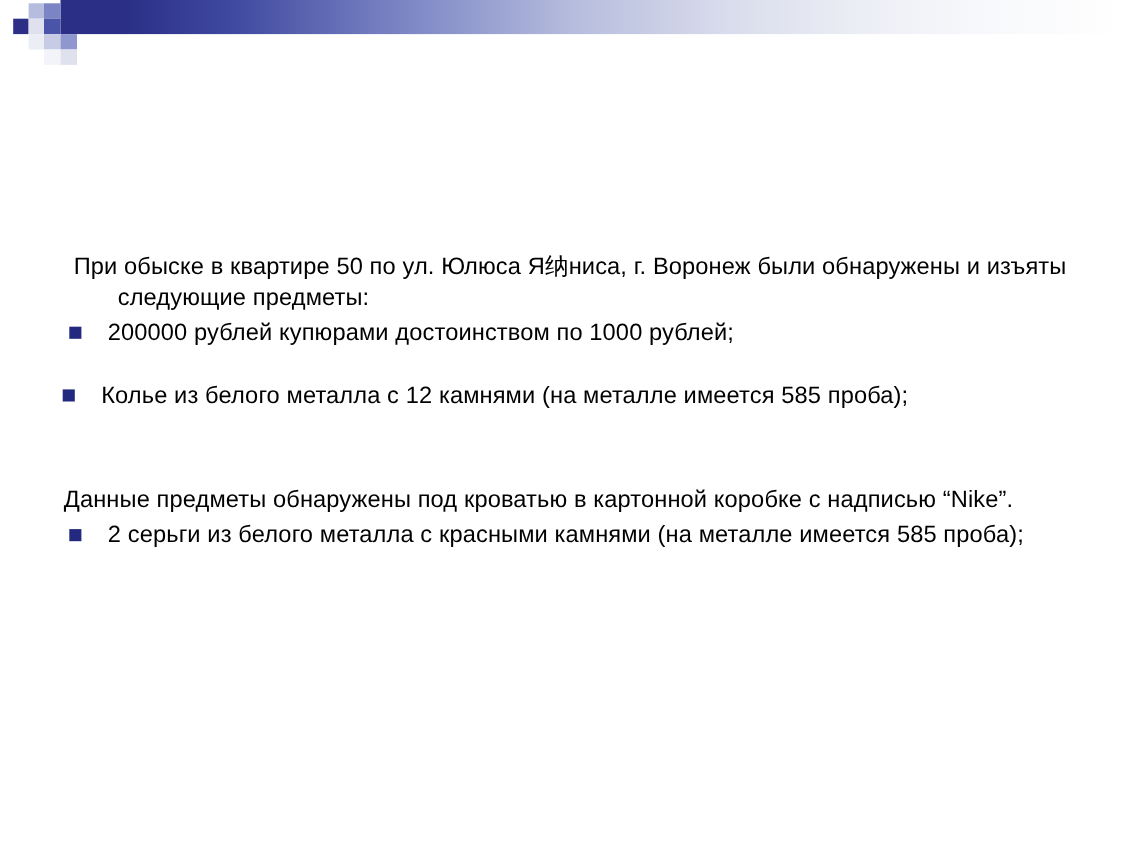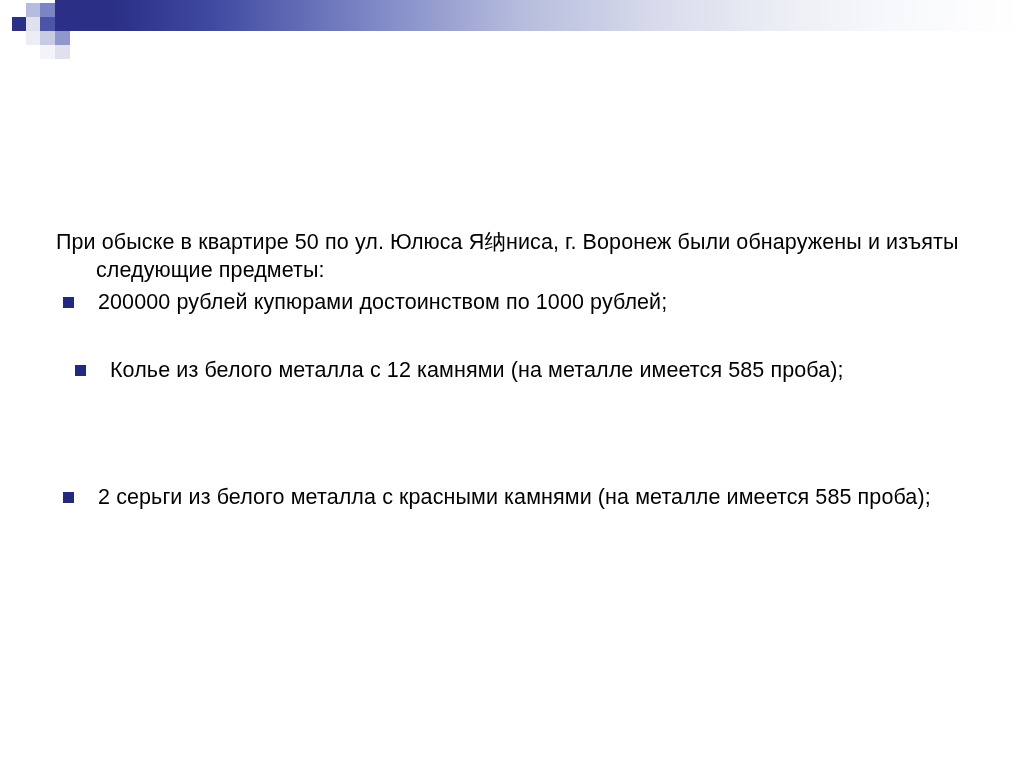--- a/index.html
+++ b/index.html
@@ -98,32 +98,33 @@
   <div class="sq" style="left:40px; top:17px;  width:15px; height:14px; background:#4a54a8;"></div>
   <div class="sq" style="left:26px; top:31px;  width:14px; height:14px; background:#eceef5;"></div>
   <div class="sq" style="left:40px; top:31px;  width:15px; height:14px; background:#c7cbe4;"></div>
   <div class="sq" style="left:55px; top:31px;  width:15px; height:14px; background:#8f98ce;"></div>
   <div class="sq" style="left:40px; top:45px;  width:15px; height:14px; background:#f3f4f9;"></div>
   <div class="sq" style="left:55px; top:45px; width:15px; height:14px; background:#dfe2ee;"></div>
 </div>
 
 <div id="content">
 
-  <div class="para plain" style="left:56px; top:228px; width:890px;">При обыске в квартире 50 по ул. Юлюса Я纳ниса, г. Воронеж были обнаружены и изъяты следующие предметы:</div>
+  <div class="para plain" style="left:67px; top:228px; width:890px;">При обыске в квартире 50 по ул. Юлюса Я纳ниса, г. Воронеж были обнаружены и изъяты следующие предметы:</div>
 
   <div class="para bullet" style="left:58px; top:288px; width:890px;">
     <span class="marker"></span>
     <span class="txt">200000 рублей купюрами достоинством по 1000 рублей;</span>
   </div>
 
-  <div class="para bullet" style="left:70px; top:317px; width:890px;margin-top:11px;">
+  <div class="para bullet" style="left:52px; top:317px; width:890px;">
     <span class="marker"></span>
     <span class="txt">Колье из белого металла с 12 камнями (на металле имеется 585 проба);</span>
   </div>
 
   <div class="para bullet" style="left:58px; top:374px; width:890px;margin-top:42px;">
     <span class="marker"></span>
     <span class="txt">2 серьги из белого металла с красными камнями (на металле имеется 585 проба);</span>
   </div>
 
+  <div class="para plain" style="left:58px; top:440px; width:890px;">Данные предметы обнаружены под кроватью в картонной коробке с надписью “Nike”.</div>
 
 
 </div>
 
 </body></html>

